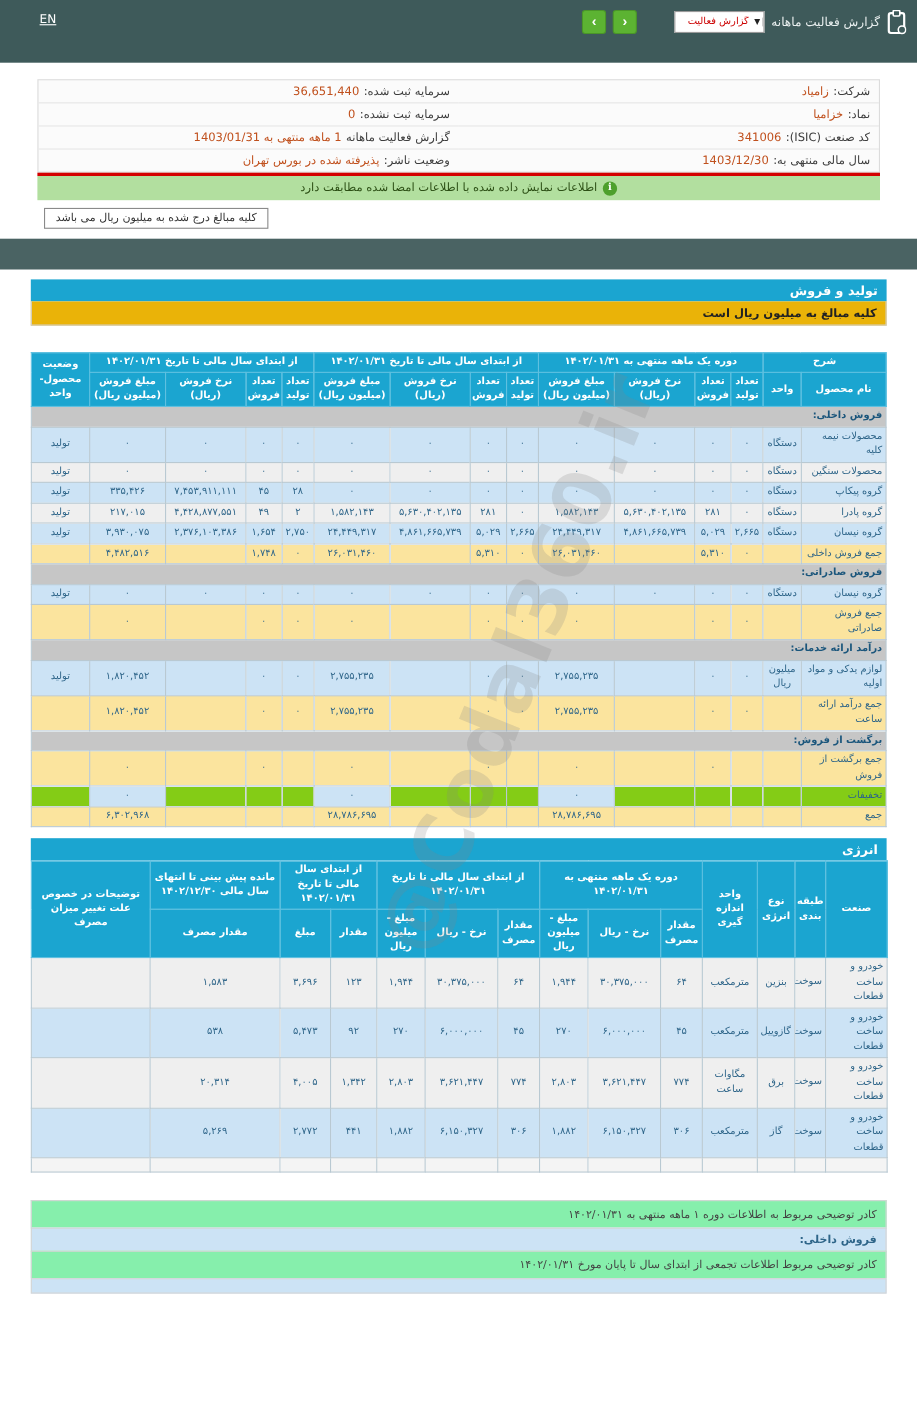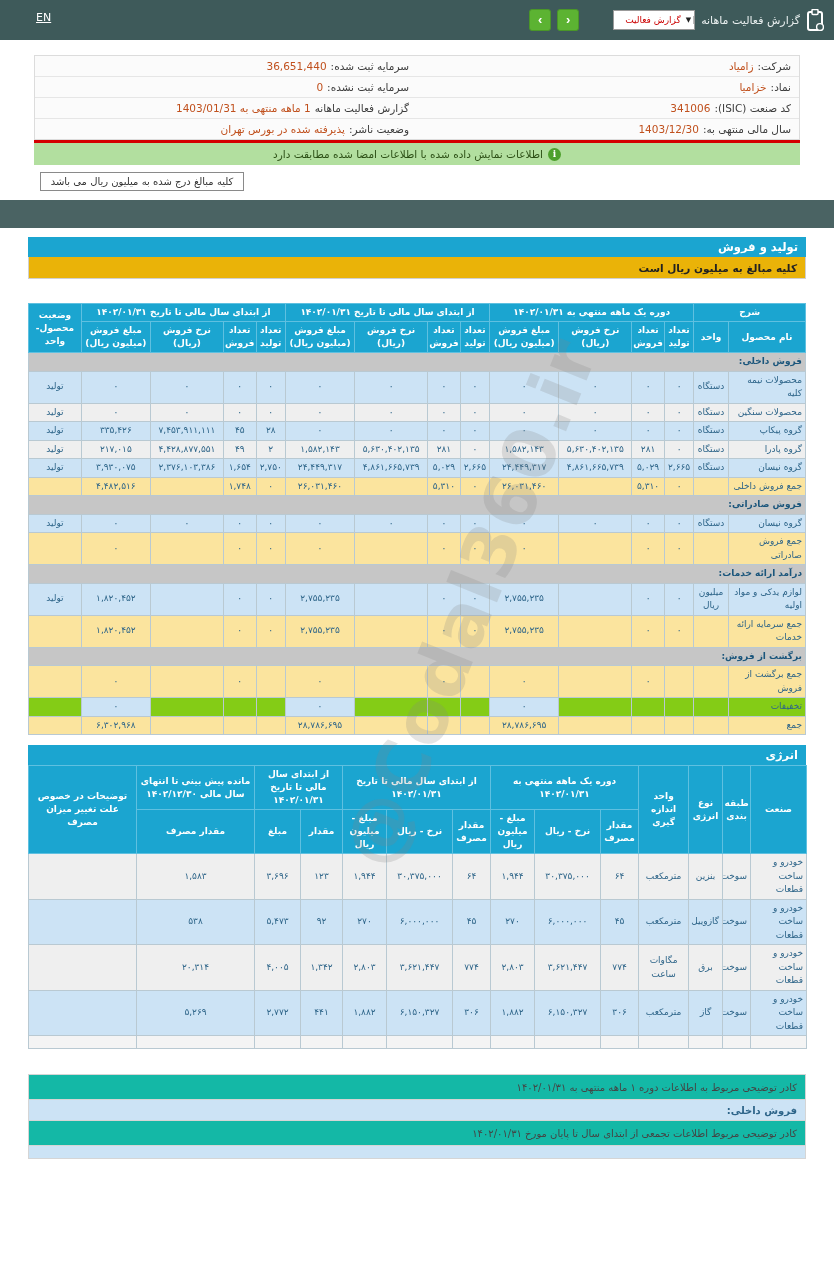--- a/index.html
+++ b/index.html
@@ -1,21 +1,21 @@
 <!DOCTYPE html>
 <html><head>
 <meta charset="utf-8">
 <style>
   html,body{margin:0;padding:0;}
   body{
     width:834px;height:1280px;position:relative;background:#ffffff;
     font-family:"DejaVu Sans", sans-serif;overflow:hidden;
   }
   
-  .navbar{height:40px;background:#3E5A5A;position:relative;}
+  .navbar{height:57px;background:#3E5A5A;position:relative;}
   .en-link{position:absolute;left:36px;top:11px;color:#fff;font-size:11px;
     text-decoration:underline;cursor:pointer;}
   .nav-right{position:absolute;right:10px;top:0;height:40px;display:flex;
     align-items:center;gap:6px;}
   .nav-btn{width:22px;height:22px;background:#5CB332;border:1px solid #4a9628;
     border-radius:3px;color:#fff;font-size:13px;font-weight:bold;line-height:20px;
     text-align:center;cursor:pointer;padding:0;}
   .nav-gap{width:22px;}
   .nav-select{width:80px;height:18px;background:#fff;border:1px solid #9a9a9a;
     display:flex;align-items:center;direction:rtl;cursor:pointer;}
@@ -67,21 +67,21 @@
   tr.disc td{background:#84cc16;}
   tr.disc td.hl{background:#cce3f5;}
   tr.empty td{background:#f4f4f4;height:10px;padding:1px;}
   td.num{direction:ltr;}
   .prod-margin{margin-top:24px;}
   .energy-margin{margin-top:10px;}
   
   .fbars{margin-top:25px;}
   .fbar{direction:rtl;display:flex;align-items:center;padding:0 8px;
     font-size:10px;border:1px solid #d5d5d5;border-bottom:none;}
-  .fbar.gray{background:#14b8a6;color:#444;height:24px;}
+  .fbar.gray{background:#86efac;color:#444;height:24px;}
   .fbar.blue{background:#cce3f5;color:#2e6589;font-weight:bold;height:20px;}
   .fbar.blue.thin{height:12px;}
   .fbar:last-child{border-bottom:1px solid #d5d5d5;}
   
   .watermark{position:absolute;left:120px;top:560px;width:700px;text-align:center;
     transform:rotate(-68deg);font-size:72px;font-weight:bold;
     color:rgba(130,130,130,0.22);pointer-events:none;z-index:9;white-space:nowrap;
     letter-spacing:2px;}
 </style>
 </head>
@@ -360,21 +360,21 @@
           <td class="num">۰</td>
           <td class="num"></td>
           <td class="num">۲,۷۵۵,۲۳۵</td>
           <td class="num">۰</td>
           <td class="num">۰</td>
           <td class="num"></td>
           <td class="num">۱,۸۲۰,۴۵۲</td>
           <td>تولید</td>
         </tr>
         <tr class="sum">
-          <td class="name">جمع سرمایه ارائه خدمات</td>
+          <td class="name">جمع درآمد ارائه ساعت</td>
           <td></td>
           <td class="num">۰</td>
           <td class="num">۰</td>
           <td class="num"></td>
           <td class="num">۲,۷۵۵,۲۳۵</td>
           <td class="num">۰</td>
           <td class="num">۰</td>
           <td class="num"></td>
           <td class="num">۲,۷۵۵,۲۳۵</td>
           <td class="num">۰</td>

